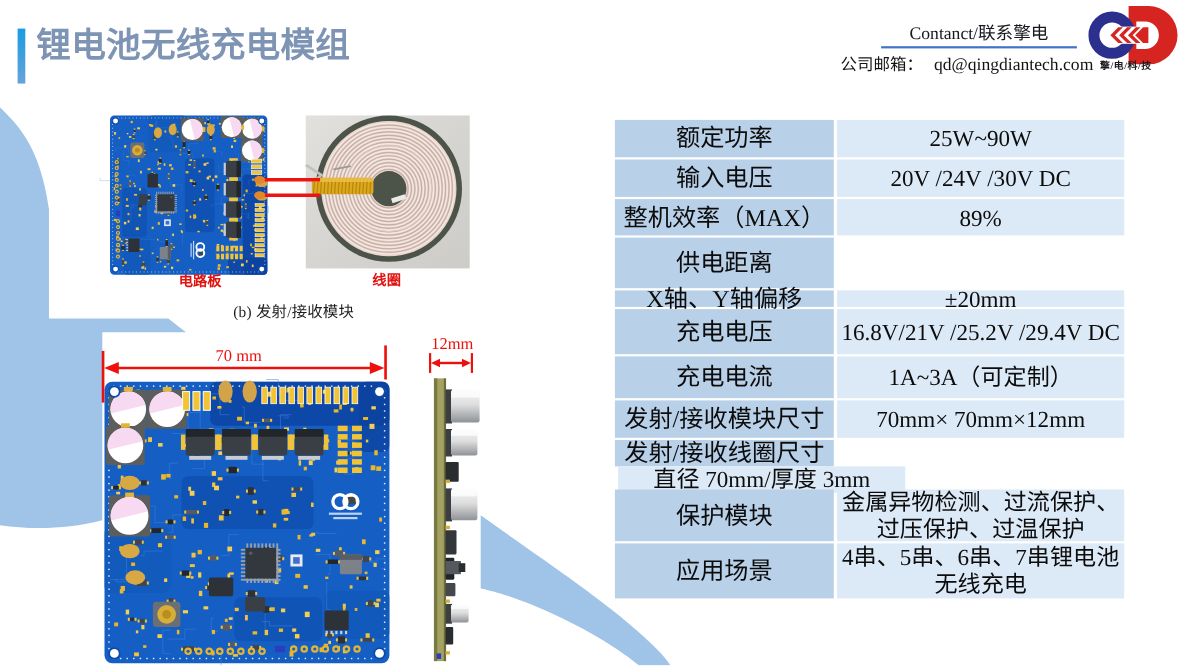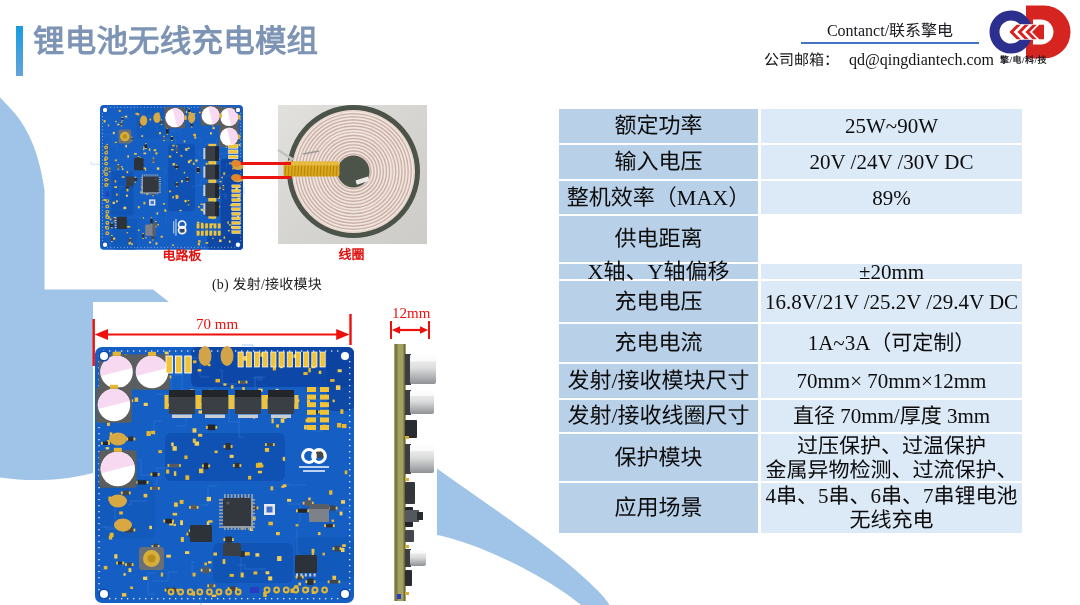--- a/index.html
+++ b/index.html
@@ -897,29 +897,29 @@
         <div class="cell value">16.8V/21V /25.2V /29.4V DC</div>
       </div>
       <div class="spec-row" style="height: 38px;">
         <div class="cell param">充电电流</div>
         <div class="cell value">1A~3A（可定制）</div>
       </div>
       <div class="spec-row" style="height: 34px;">
         <div class="cell param">发射/接收模块尺寸</div>
         <div class="cell value">70mm× 70mm×12mm</div>
       </div>
-      <div class="spec-row" style="height: 32px;">
+      <div class="spec-row" style="height: 43px; flex-direction: column;">
         <div class="cell param">发射/接收线圈尺寸</div>
         <div class="cell value">直径 70mm/厚度 3mm</div>
       </div>
       <div class="spec-row" style="height: 47px;">
         <div class="cell param">保护模块</div>
         <div class="cell value">
+          <span>金属异物检测、过流保护、</span>
           <span>过压保护、过温保护</span>
-          <span>金属异物检测、过流保护、</span>
         </div>
       </div>
       <div class="spec-row" style="height: 50px;">
         <div class="cell param">应用场景</div>
         <div class="cell value">
           <span>4串、5串、6串、7串锂电池</span>
           <span>无线充电</span>
         </div>
       </div>
     </div>

